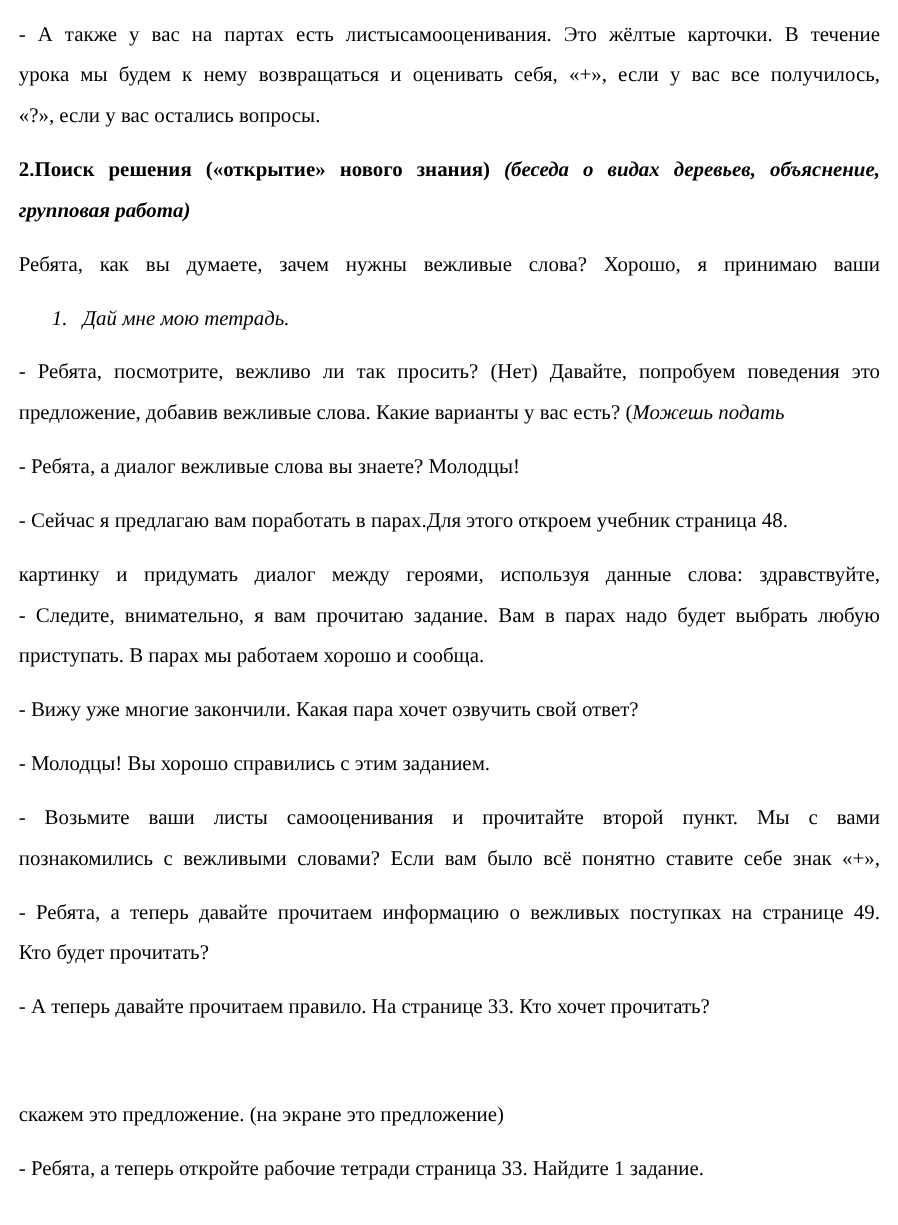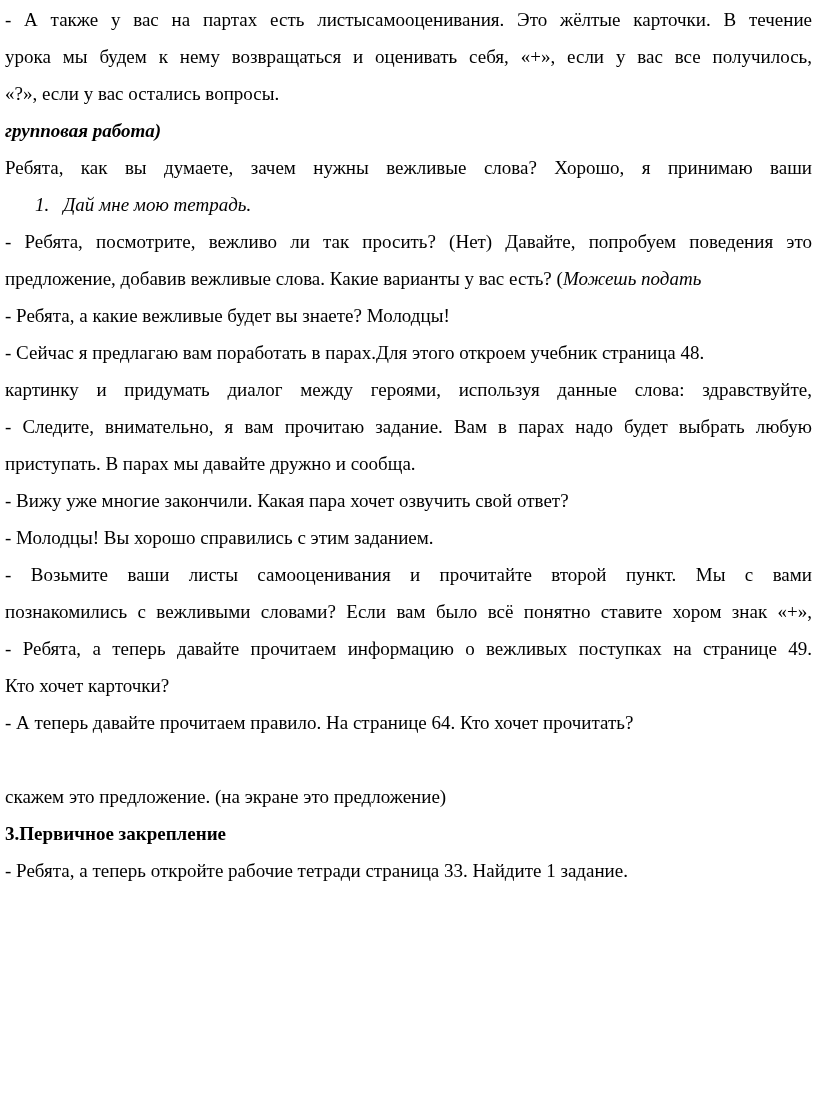--- a/index.html
+++ b/index.html
@@ -16,21 +16,21 @@
     box-sizing: border-box;
     width: 816px;
     height: 1114px;
     padding: 1px 4px 0 5px;
     color: #000000;
     font-family: "Liberation Serif", "DejaVu Serif", serif;
     font-size: 19px;
     line-height: 37px;
     overflow: hidden;
   }
-  .para { margin: 0; }
+  .para { margin: 12px; }
   .line {
     min-height: 37px;
     white-space: normal;
   }
   
   .line.fill {
     text-align: justify;
     -moz-text-align-last: justify;
     text-align-last: justify;
   }
@@ -46,65 +46,63 @@
 </head>
 <body>
 
 <div class="page" style="background: rgb(255, 255, 255); color: rgb(0, 0, 0);">
     <div class="para body">
       <div class="line fill"><span class="">- А также у вас на партах есть листысамооценивания. Это жёлтые карточки. В течение</span></div>
       <div class="line fill"><span class="">урока мы будем к нему возвращаться и оценивать себя, «+», если у вас все получилось,</span></div>
       <div class="line"><span class="">«?», если у вас остались вопросы.</span></div>
     </div>
     <div class="para heading">
+      <div class="line fill"><span class="b ">2.Поиск решения («открытие» нового знания) </span><span class="b i">(беседа о видах деревьев, объяснение,</span></div>
       <div class="line"><span class="b i">групповая работа)</span></div>
     </div>
     <div class="para body">
       <div class="line fill"><span class="">Ребята, как вы думаете, зачем нужны вежливые слова? Хорошо, я принимаю ваши</span></div>
     </div>
     <div class="para list-item">
       <div class="line list-line"><span class="list-marker">1.</span><span class="i">Дай мне мою тетрадь.</span></div>
     </div>
     <div class="para body">
       <div class="line fill"><span class="">- Ребята, посмотрите, вежливо ли так просить? (Нет) Давайте, попробуем поведения это</span></div>
       <div class="line"><span class="">предложение, добавив вежливые слова. Какие варианты у вас есть? (</span><span class="i">Можешь подать</span></div>
     </div>
     <div class="para body">
-      <div class="line"><span class="">- Ребята, а какие вежливые будет вы знаете? Молодцы!</span></div>
+      <div class="line"><span class="">- Ребята, а диалог вежливые слова вы знаете? Молодцы!</span></div>
     </div>
     <div class="para body">
       <div class="line"><span class="">- Сейчас я предлагаю вам поработать в парах.Для этого откроем учебник страница 48.</span></div>
     </div>
     <div class="para body">
       <div class="line fill"><span class="">картинку и придумать диалог между героями, используя данные слова: здравствуйте,</span></div>
       <div class="line fill"><span class="">- Следите, внимательно, я вам прочитаю задание. Вам в парах надо будет выбрать любую</span></div>
-      <div class="line"><span class="">приступать. В парах мы давайте дружно и сообща.</span></div>
+      <div class="line"><span class="">приступать. В парах мы работаем хорошо и сообща.</span></div>
     </div>
     <div class="para body">
       <div class="line"><span class="">- Вижу уже многие закончили. Какая пара хочет озвучить свой ответ?</span></div>
     </div>
     <div class="para body">
       <div class="line"><span class="">- Молодцы! Вы хорошо справились с этим заданием.</span></div>
     </div>
     <div class="para body">
       <div class="line fill"><span class="">- Возьмите ваши листы самооценивания и прочитайте второй пункт. Мы с вами</span></div>
-      <div class="line fill"><span class="">познакомились с вежливыми словами? Если вам было всё понятно ставите хором знак «+»,</span></div>
+      <div class="line fill"><span class="">познакомились с вежливыми словами? Если вам было всё понятно ставите себе знак «+»,</span></div>
     </div>
     <div class="para body">
       <div class="line fill"><span class="">- Ребята, а теперь давайте прочитаем информацию о вежливых поступках на странице 49.</span></div>
-      <div class="line"><span class="">Кто хочет карточки?</span></div>
+      <div class="line"><span class="">Кто будет прочитать?</span></div>
     </div>
     <div class="para body">
-      <div class="line"><span class="">- А теперь давайте прочитаем правило. На странице 64. Кто хочет прочитать?</span></div>
+      <div class="line"><span class="">- А теперь давайте прочитаем правило. На странице 33. Кто хочет прочитать?</span></div>
     </div>
     <div class="para empty">
       <div class="line">&nbsp;</div>
     </div>
     <div class="para body">
       <div class="line"><span class="">скажем это предложение. (на экране это предложение)</span></div>
     </div>
-    <div class="para heading">
-      <div class="line"><span class="b ">3.Первичное закрепление</span></div>
-    </div>
     <div class="para body">
       <div class="line"><span class="">- Ребята, а теперь откройте рабочие тетради страница 33. Найдите 1 задание.</span></div>
     </div>
   </div>
 
 </body></html>

